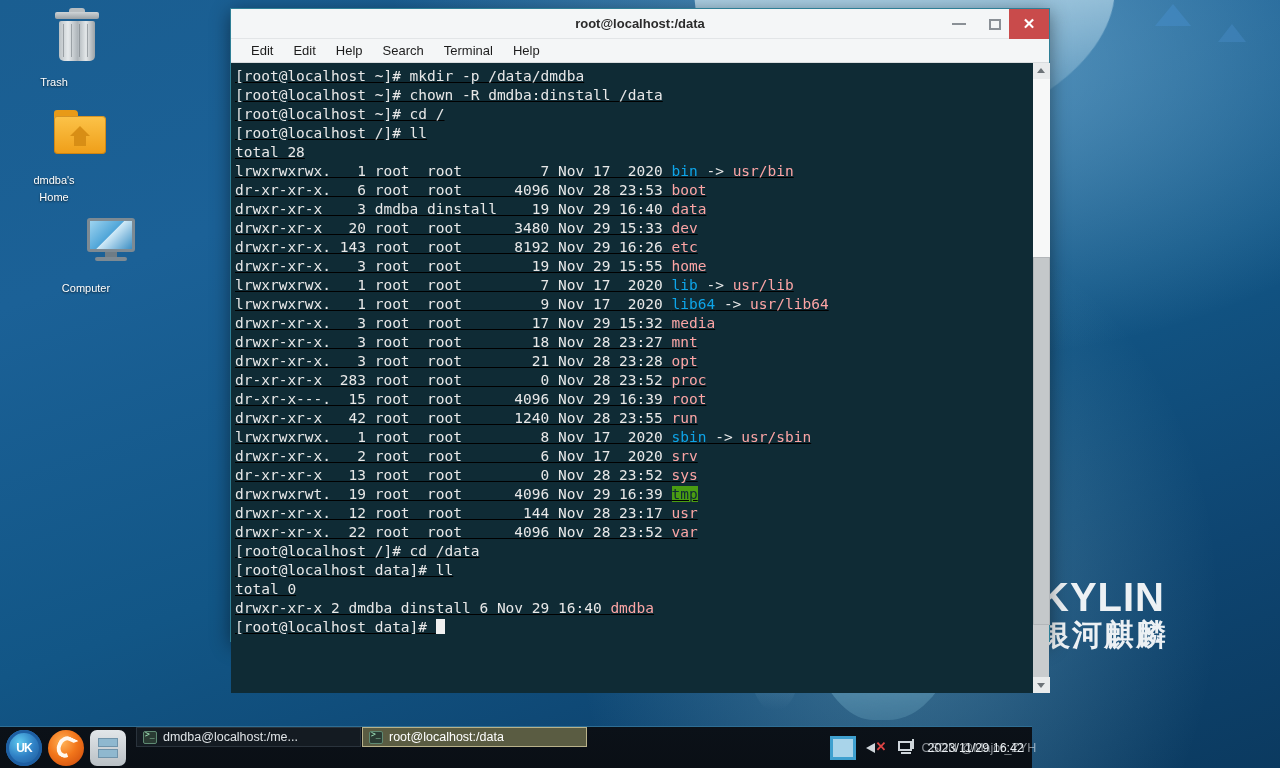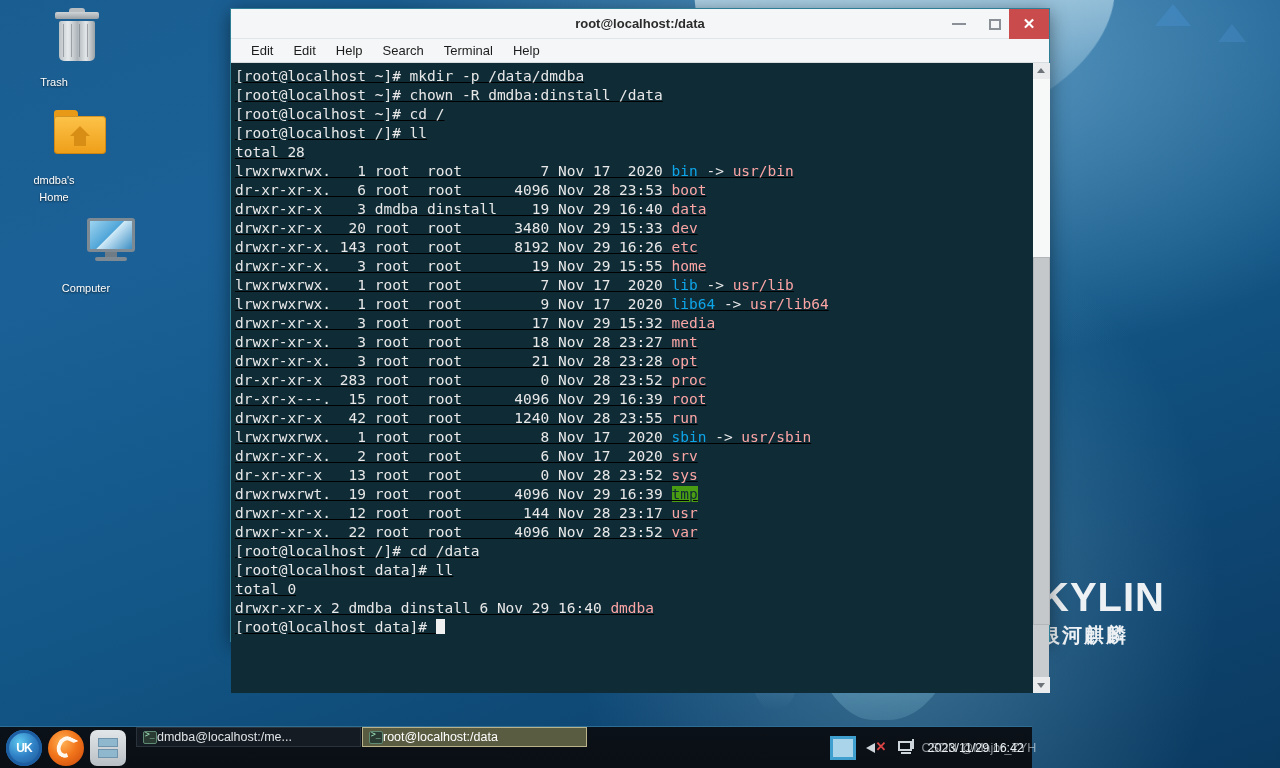--- a/index.html
+++ b/index.html
@@ -82,21 +82,21 @@
     background: linear-gradient(135deg,#9ed4f0 0%,#4fa5d8 48%,#cfe9f7 50%,#3d8fc4 100%);
     border:3px solid #7d8a93; border-radius:3px; }
   .mon-stand { position:absolute; top:34px; left:19px; width:12px; height:5px; background:#6f7c85; }
   .mon-base { position:absolute; top:39px; left:9px; width:32px; height:4px;
     background:#7d8a93; border-radius:2px; }
 
   
   #kylin-mark { position:absolute; left:1040px; top:576px; color:#ffffff; opacity:0.92;
     pointer-events:none; }
   #kylin-mark .kylin-en { font-size:40px; font-weight:bold; letter-spacing:1px; line-height:42px; }
-  #kylin-mark .kylin-cn { font-size:20px; font-weight:bold; letter-spacing:2px; line-height:34px;
+  #kylin-mark .kylin-cn { font-size:30px; font-weight:bold; letter-spacing:2px; line-height:34px;
     font-family:"DejaVu Sans", sans-serif; }
 
   
   #term-window {
     position:absolute; left:230px; top:8px; width:820px; height:634px;
     background:#0f2b35; box-shadow: 0 4px 18px rgba(0,0,0,0.45);
     border:1px solid #2e7f96;
   }
   #titlebar { position:relative; height:30px; background:#f4f6f7;
     border-bottom:1px solid #e2e5e7; }
@@ -160,21 +160,21 @@
     border:4px solid #fff8ef; border-radius:50% 10% 50% 50%; border-right-color:transparent;
     transform: rotate(25deg); }
   #ic-files { border-radius:7px; background:linear-gradient(180deg,#e2e6e9,#b9c0c5); }
   #ic-files .drawer { position:absolute; left:8px; width:20px; height:9px;
     background:#8fb8cf; border:1px solid #6f93aa; }
   #ic-files .d1 { top:8px; }
   #ic-files .d2 { top:19px; }
 
   #tb-items { margin-left:10px; display:grid; grid-template-columns:225px 225px;
     grid-template-rows:20px 20px; gap:1px; }
-  .tb-task { display:flex; align-items:center; padding:0 6px; height:20px;
+  .tb-task { display:flex; align-items:center; gap:6px; padding:0 6px; height:20px;
     background:#141b22; border:1px solid #2a333c; color:#dfe3e6; font-size:12.5px;
     white-space:nowrap; overflow:hidden; cursor:default; }
   .tb-task.active { background:#5a5c42; border-color:#b9b28a; color:#ffffff; }
   .tb-ico { width:14px; height:13px; flex:0 0 14px; background:#2a3b33;
     border:1px solid #5f8a73; border-radius:2px; position:relative; }
   .tb-ico::after { content:">_"; position:absolute; left:1px; top:-2px;
     font-family:"DejaVu Sans Mono",monospace; font-size:8px; color:#9fe3b9; }
   .tb-ico.dl { background:none; border:none; }
   .tb-ico.dl::after { content:""; }
   .tb-ico.dl .arrow { position:absolute; left:4px; top:0px; width:5px; height:7px; background:#2f9fe0; }

